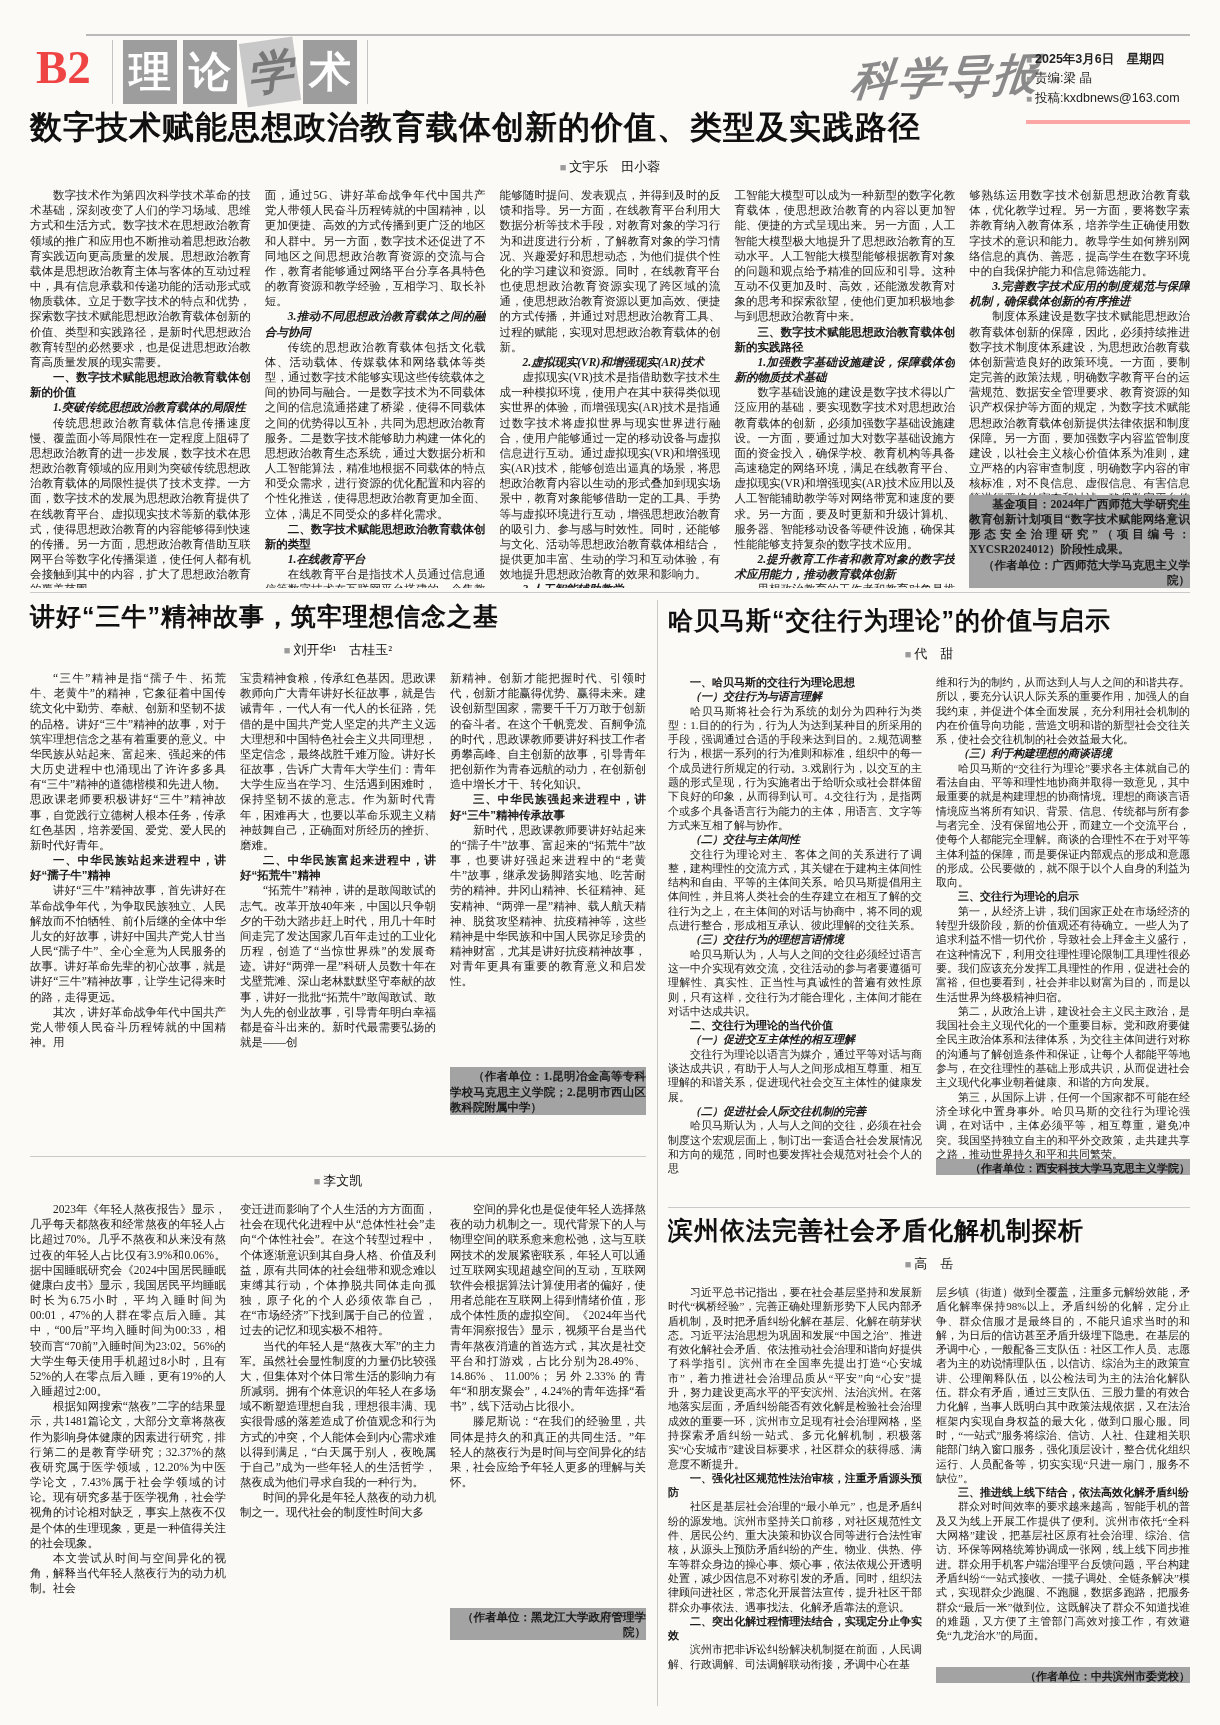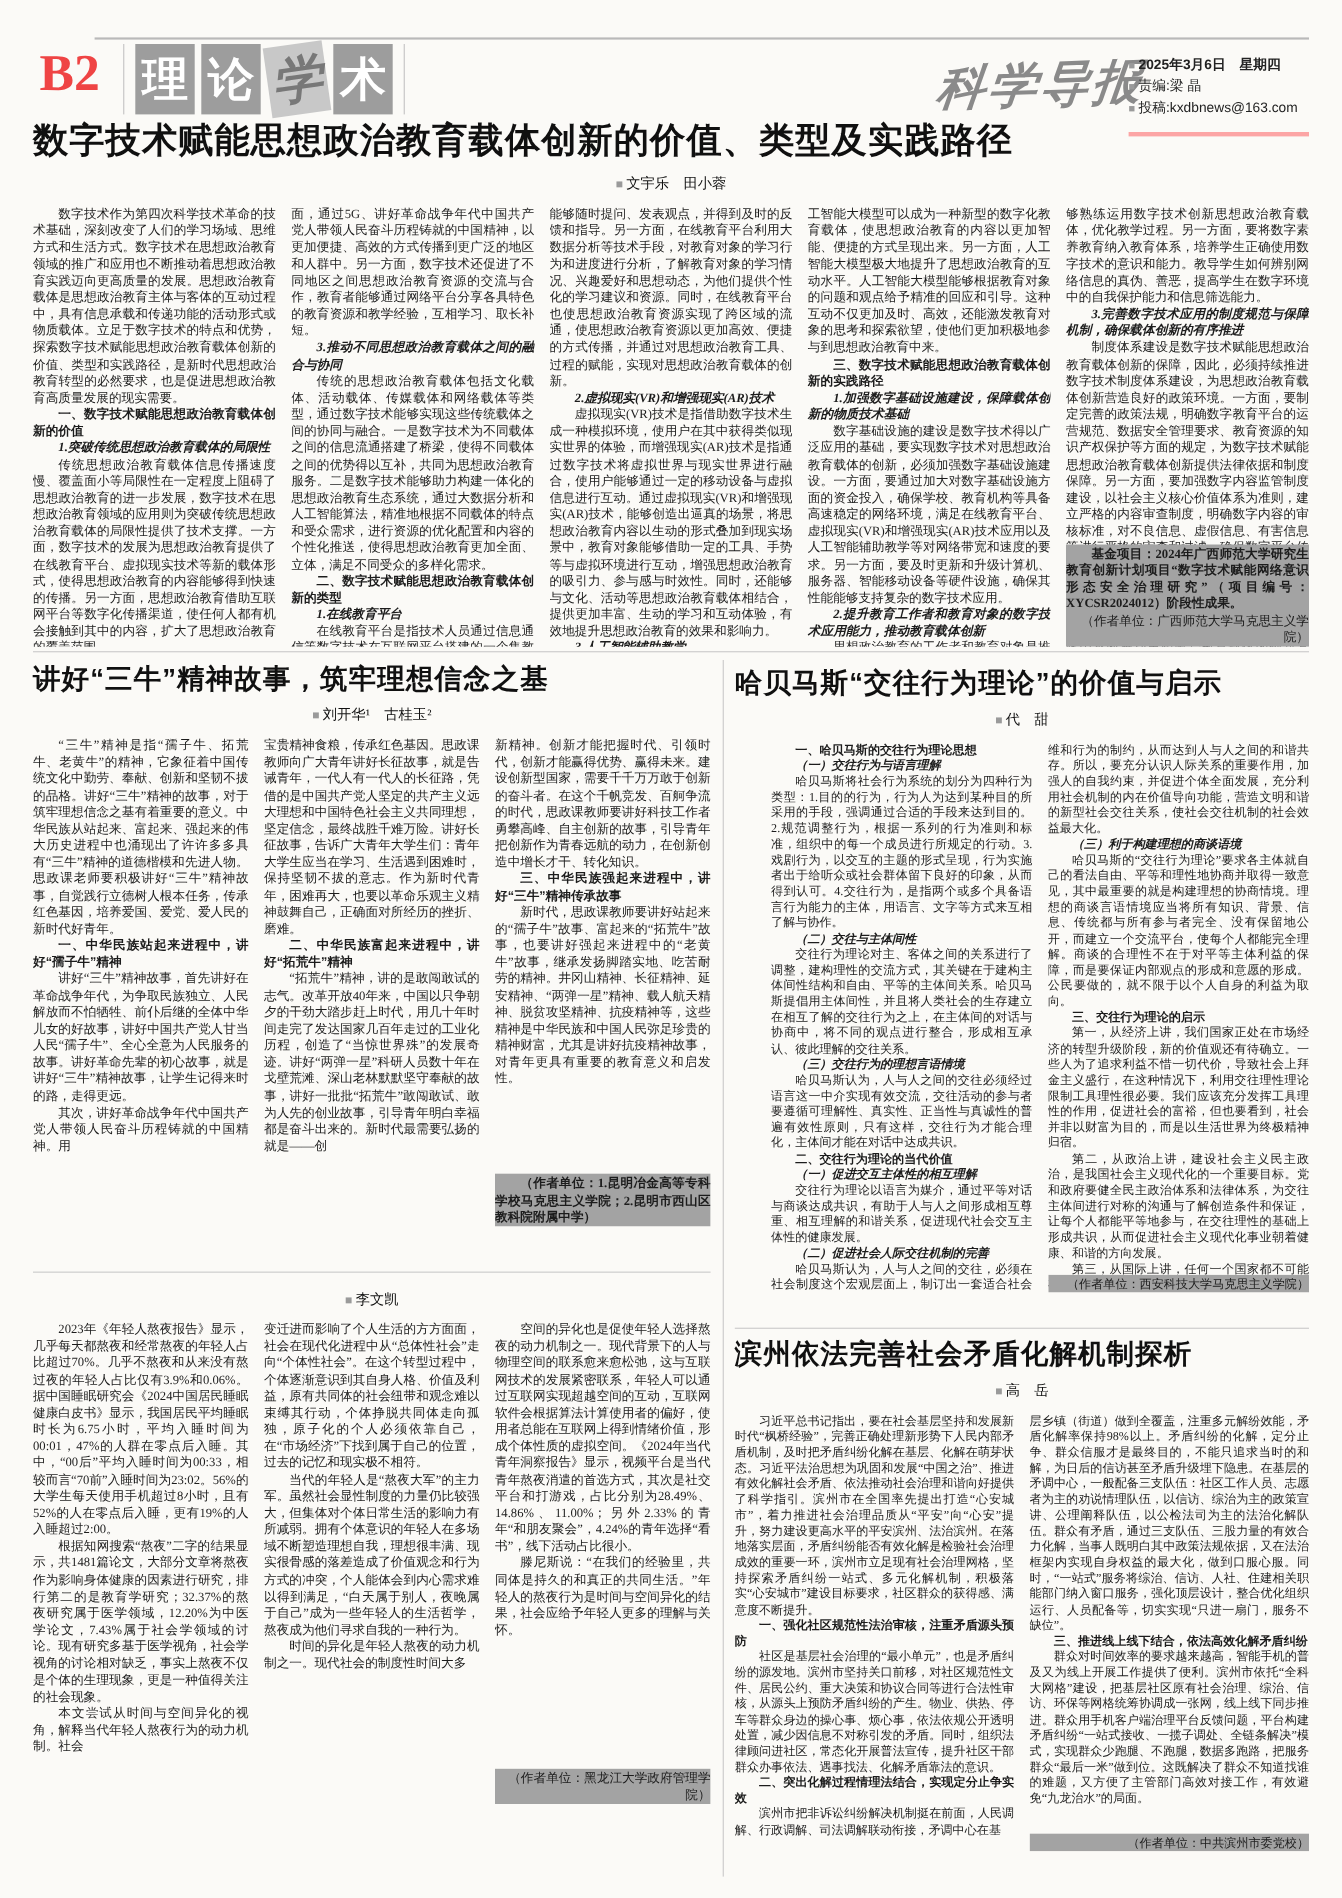--- a/index.html
+++ b/index.html
@@ -32,31 +32,31 @@
   .byline{text-align:center;font-size:13px;margin-top:8px;color:#111;}
   .byline .sq{font-size:11px;}
   .cols{display:flex;gap:14px;text-align:justify;}
   .ncol{flex:1;height:100%;overflow:hidden;position:relative;}
   .ncol p{margin:0;}
   .t-p{text-indent:2em;}
   .t-cont{text-indent:0;}
   .t-h{font-weight:700;text-indent:2em;font-family:"Liberation Sans",sans-serif;}
   .t-k{font-weight:700;font-style:italic;text-indent:2em;}
   .t-b{font-weight:700;text-indent:2em;}
-  .t-r{font-weight:400;text-align:right;}
+  .t-r{font-weight:700;text-align:right;}
   .tail{position:absolute;left:0;right:0;bottom:0;background:#a3a3a3;padding-top:2px;}
   .art1{left:30px;top:106px;width:1160px;height:480px;}
   .art1 .a-title{font-size:32px;}
   .art1 .cols{margin-top:12px;height:400px;font-size:11.5px;line-height:1.32;}
   .art2{left:30px;top:600px;width:616px;height:552px;}
   .art2 .a-title{font-size:25px;}
   .art2 .cols{margin-top:12px;height:444px;font-size:11.5px;line-height:1.32;}
   .art3{left:668px;top:604px;width:522px;height:604px;}
   .art3 .a-title{font-size:25px;}
-  .art3 .cols{margin-top:12px;height:500px;font-size:11px;line-height:1.3;margin-left:33px;}
+  .art3 .cols{margin-top:12px;height:500px;font-size:11px;line-height:1.3;}
   .art4{left:30px;top:1164px;width:616px;height:542px;}
   .art4 .a-title{font-size:27px;}
   .art4 .cols{margin-top:12px;height:438px;font-size:11.5px;line-height:1.32;}
   .art5{left:668px;top:1214px;width:522px;height:492px;}
   .art5 .a-title{font-size:25px;}
   .art5 .cols{margin-top:12px;height:398px;font-size:11px;line-height:1.3;}
   
   .hdiv{position:absolute;height:1px;background:#c9c9c9;}
   .d1{top:592px;left:30px;width:1160px;}
   .d2{top:1156px;left:30px;width:616px;}

